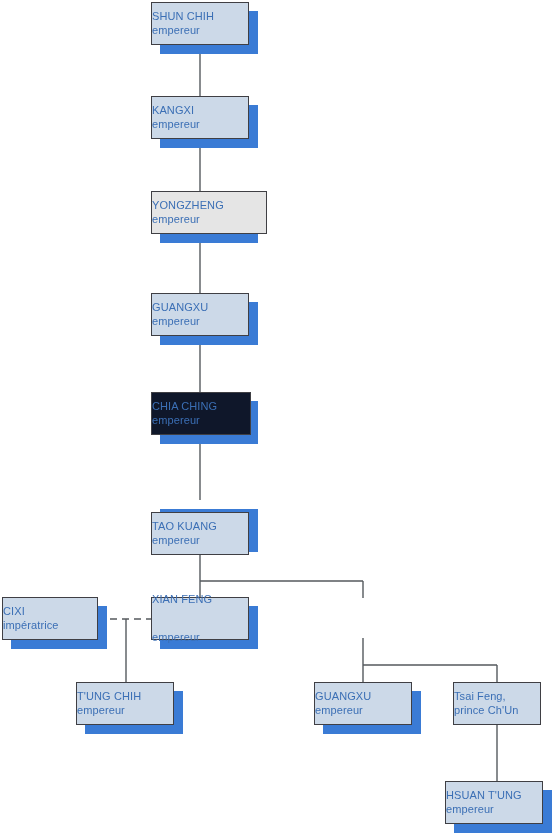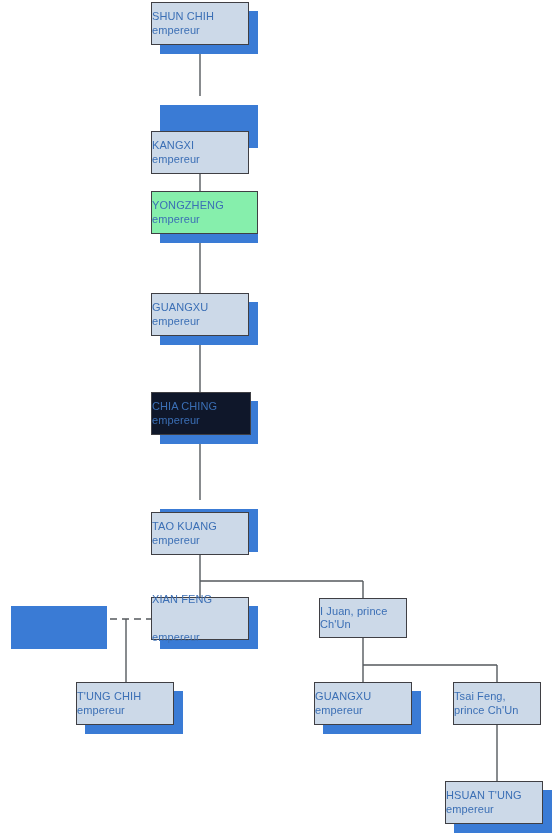--- a/index.html
+++ b/index.html
@@ -64,53 +64,53 @@
       <path d="M 126 619 L 126 682" fill="none" stroke="#555a5e" stroke-width="1.4"></path>
       <path d="M 363 638 L 363 665 M 363 665 L 497 665 M 497 665 L 497 682 M 363 665 L 363 682" fill="none" stroke="#555a5e" stroke-width="1.4"></path>
       <path d="M 497 725 L 497 781" fill="none" stroke="#555a5e" stroke-width="1.4"></path>
     </svg>
 <div class="shadow" style="left: 160px; top: 11px; width: 98px; height: 43px; background: rgb(58, 123, 213);"></div>
     <div class="node" style="left: 151px; top: 2px; width: 98px; height: 43px; background: rgb(204, 217, 232); border-color: rgb(63, 63, 68); color: rgb(59, 111, 181);">
       <span class="ttl">SHUN CHIH</span>
       <span class="sub">empereur</span>
     </div>
     <div class="shadow" style="left: 160px; top: 105px; width: 98px; height: 43px; background: rgb(58, 123, 213);"></div>
-    <div class="node" style="left: 151px; top: 96px; width: 98px; height: 43px; background: rgb(204, 217, 232); border-color: rgb(63, 63, 68); color: rgb(59, 111, 181); margin-top: 35px;">
+    <div class="node" style="left: 151px; top: 96px; width: 98px; height: 43px; background: rgb(204, 217, 232); border-color: rgb(63, 63, 68); color: rgb(59, 111, 181);">
       <span class="ttl">KANGXI</span>
       <span class="sub">empereur</span>
     </div>
     <div class="shadow" style="left: 160px; top: 200px; width: 98px; height: 43px; background: rgb(58, 123, 213);"></div>
-    <div class="node" style="left: 151px; top: 191px; width: 107px; height: 43px; background: #86efac; border-color: rgb(63, 63, 68); color: rgb(59, 111, 181);">
+    <div class="node" style="left: 151px; top: 191px; width: 116px; height: 43px; background: #e5e5e5; border-color: rgb(63, 63, 68); color: rgb(59, 111, 181);">
       <span class="ttl">YONGZHENG</span>
       <span class="sub">empereur</span>
     </div>
     <div class="shadow" style="left: 160px; top: 302px; width: 98px; height: 43px; background: rgb(58, 123, 213);"></div>
     <div class="node" style="left: 151px; top: 293px; width: 98px; height: 43px; background: rgb(204, 217, 232); border-color: rgb(63, 63, 68); color: rgb(59, 111, 181);">
       <span class="ttl">GUANGXU</span>
       <span class="sub">empereur</span>
     </div>
     <div class="shadow" style="left: 160px; top: 401px; width: 98px; height: 43px; background: rgb(58, 123, 213);"></div>
     <div class="node" style="left: 151px; top: 392px; width: 100px; height: 43px; background: #0f172a; border-color: rgb(63, 63, 68); color: rgb(59, 111, 181);">
       <span class="ttl">CHIA CHING</span>
       <span class="sub">empereur</span>
     </div>
     <div class="shadow" style="left: 160px; top: 509px; width: 98px; height: 43px; background: rgb(58, 123, 213);"></div>
     <div class="node" style="left: 151px; top: 512px; width: 98px; height: 43px; background: rgb(204, 217, 232); border-color: rgb(63, 63, 68); color: rgb(59, 111, 181);">
       <span class="ttl">TAO KUANG</span>
       <span class="sub">empereur</span>
     </div>
     <div class="shadow" style="left: 11px; top: 606px; width: 96px; height: 43px; background: rgb(58, 123, 213);"></div>
+    <div class="node" style="left: 2px; top: 597px; width: 96px; height: 43px; background: rgb(204, 217, 232); border-color: rgb(63, 63, 68); color: rgb(59, 111, 181);">
+      <span class="ttl">CIXI</span>
+      <span class="sub">impératrice</span>
+    </div>
     <div class="shadow" style="left: 160px; top: 606px; width: 98px; height: 43px; background: rgb(58, 123, 213);"></div>
     <div class="node" style="left: 151px; top: 597px; width: 98px; height: 43px; background: rgb(204, 217, 232); border-color: rgb(63, 63, 68); color: rgb(59, 111, 181); gap: 24px;">
       <span class="ttl">XIAN FENG</span>
       <span class="sub">empereur</span>
-    </div>
-    <div class="node" style="left: 319px; top: 598px; width: 88px; height: 40px; background: rgb(204, 217, 232); border-color: rgb(63, 63, 68); color: rgb(59, 111, 181);">
-      <span class="ttl">I Juan, prince</span>
-      <span class="sub">Ch'Un</span>
     </div>
     <div class="shadow" style="left: 85px; top: 691px; width: 98px; height: 43px; background: rgb(58, 123, 213);"></div>
     <div class="node" style="left: 76px; top: 682px; width: 98px; height: 43px; background: rgb(204, 217, 232); border-color: rgb(63, 63, 68); color: rgb(59, 111, 181);">
       <span class="ttl">T'UNG CHIH</span>
       <span class="sub">empereur</span>
     </div>
     <div class="shadow" style="left: 323px; top: 691px; width: 98px; height: 43px; background: rgb(58, 123, 213);"></div>
     <div class="node" style="left: 314px; top: 682px; width: 98px; height: 43px; background: rgb(204, 217, 232); border-color: rgb(63, 63, 68); color: rgb(59, 111, 181);">
       <span class="ttl">GUANGXU</span>
       <span class="sub">empereur</span>

